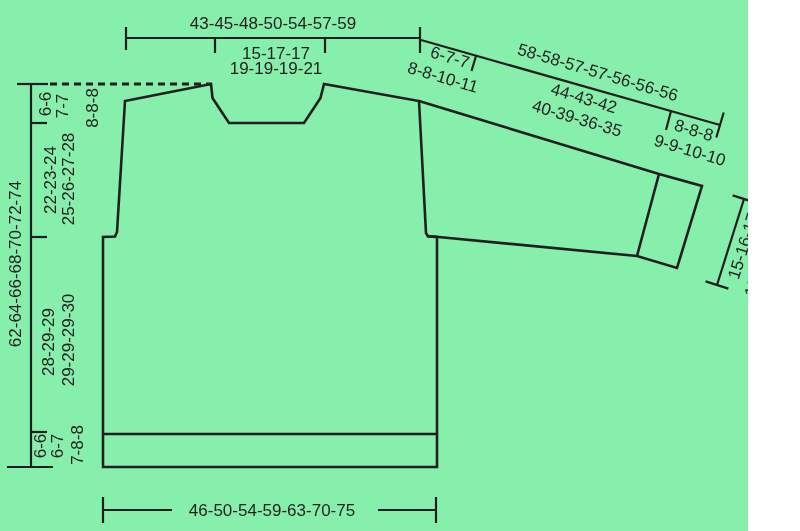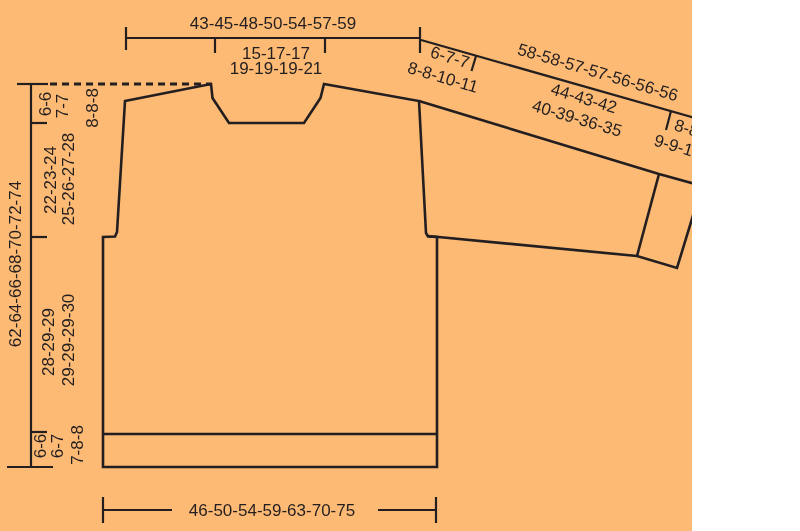--- a/index.html
+++ b/index.html
@@ -2,23 +2,23 @@
 <html><head>
 <meta charset="utf-8">
 <style>
   html, body {
     margin: 0;
     padding: 0;
     background: #ffffff;
   }
   .stage {
     position: relative;
-    width: 692px;
+    width: 748px;
     height: 531px;
-    background: #fdba74;
+    background: #86efac;
     overflow: hidden;
     font-family: "Liberation Sans", sans-serif;
   }
   svg { display: block; }
   .outline {
     fill: none;
     stroke: #231f20;
     stroke-width: 2.6;
     stroke-linejoin: miter;
   }

